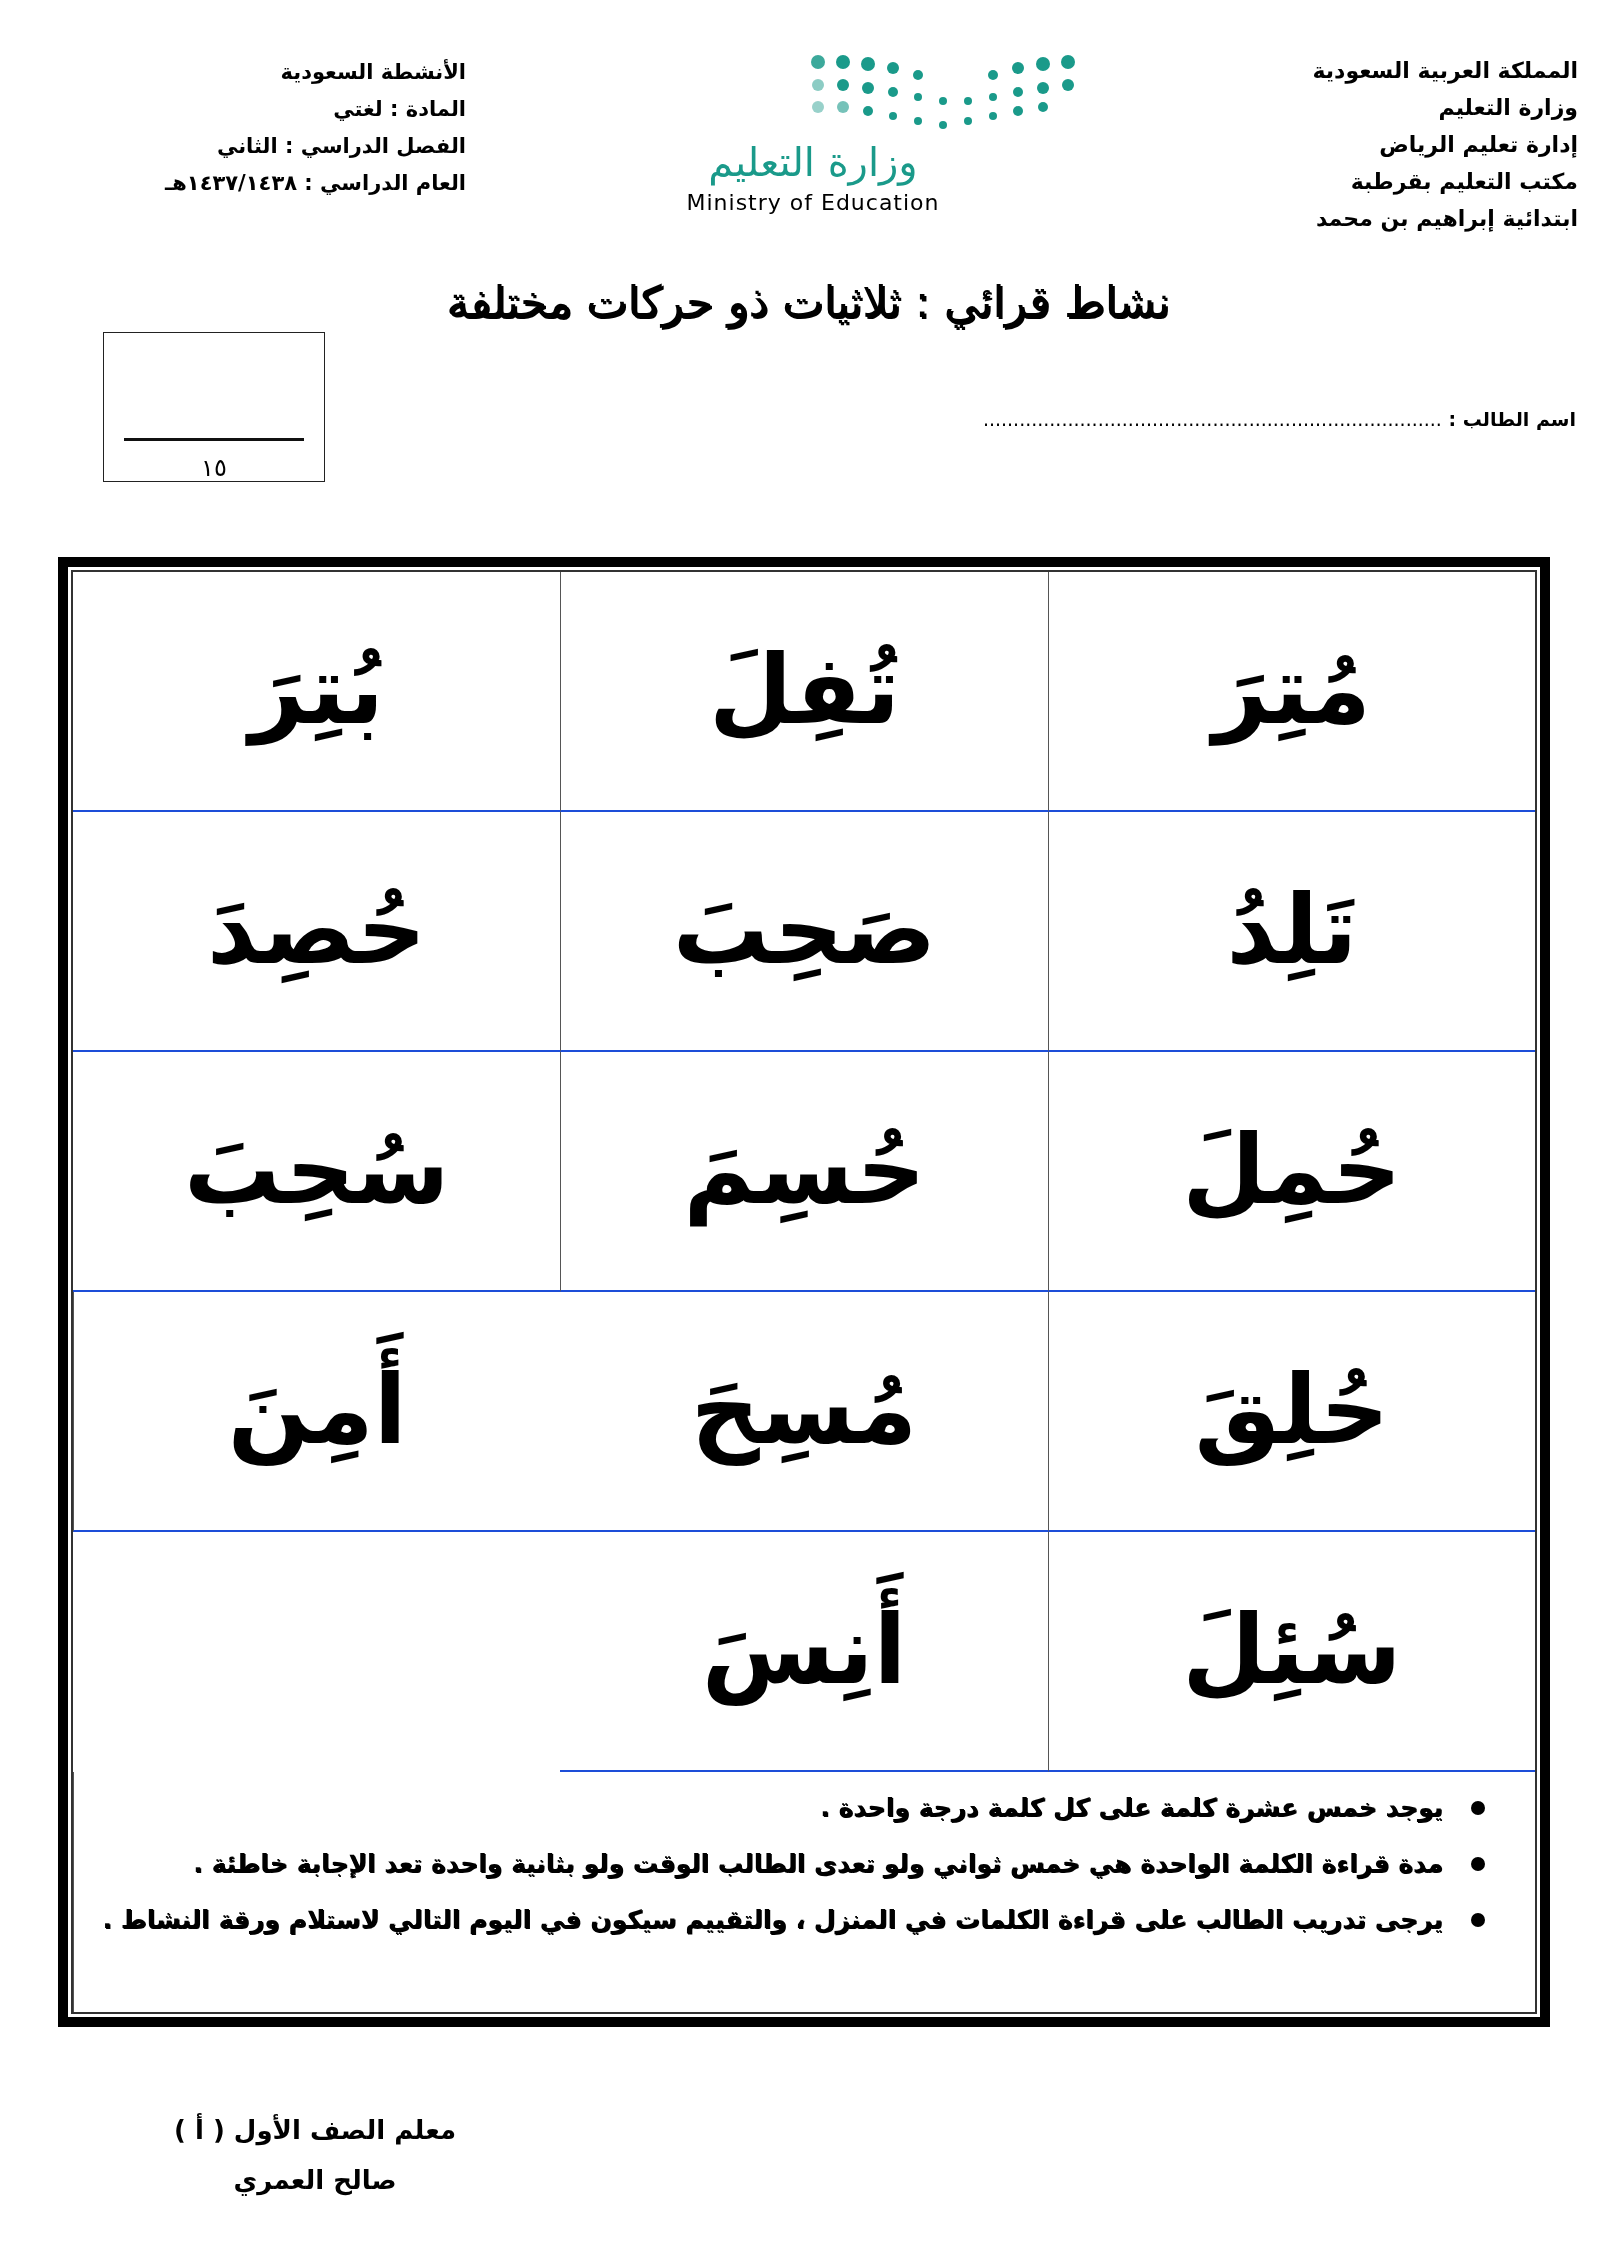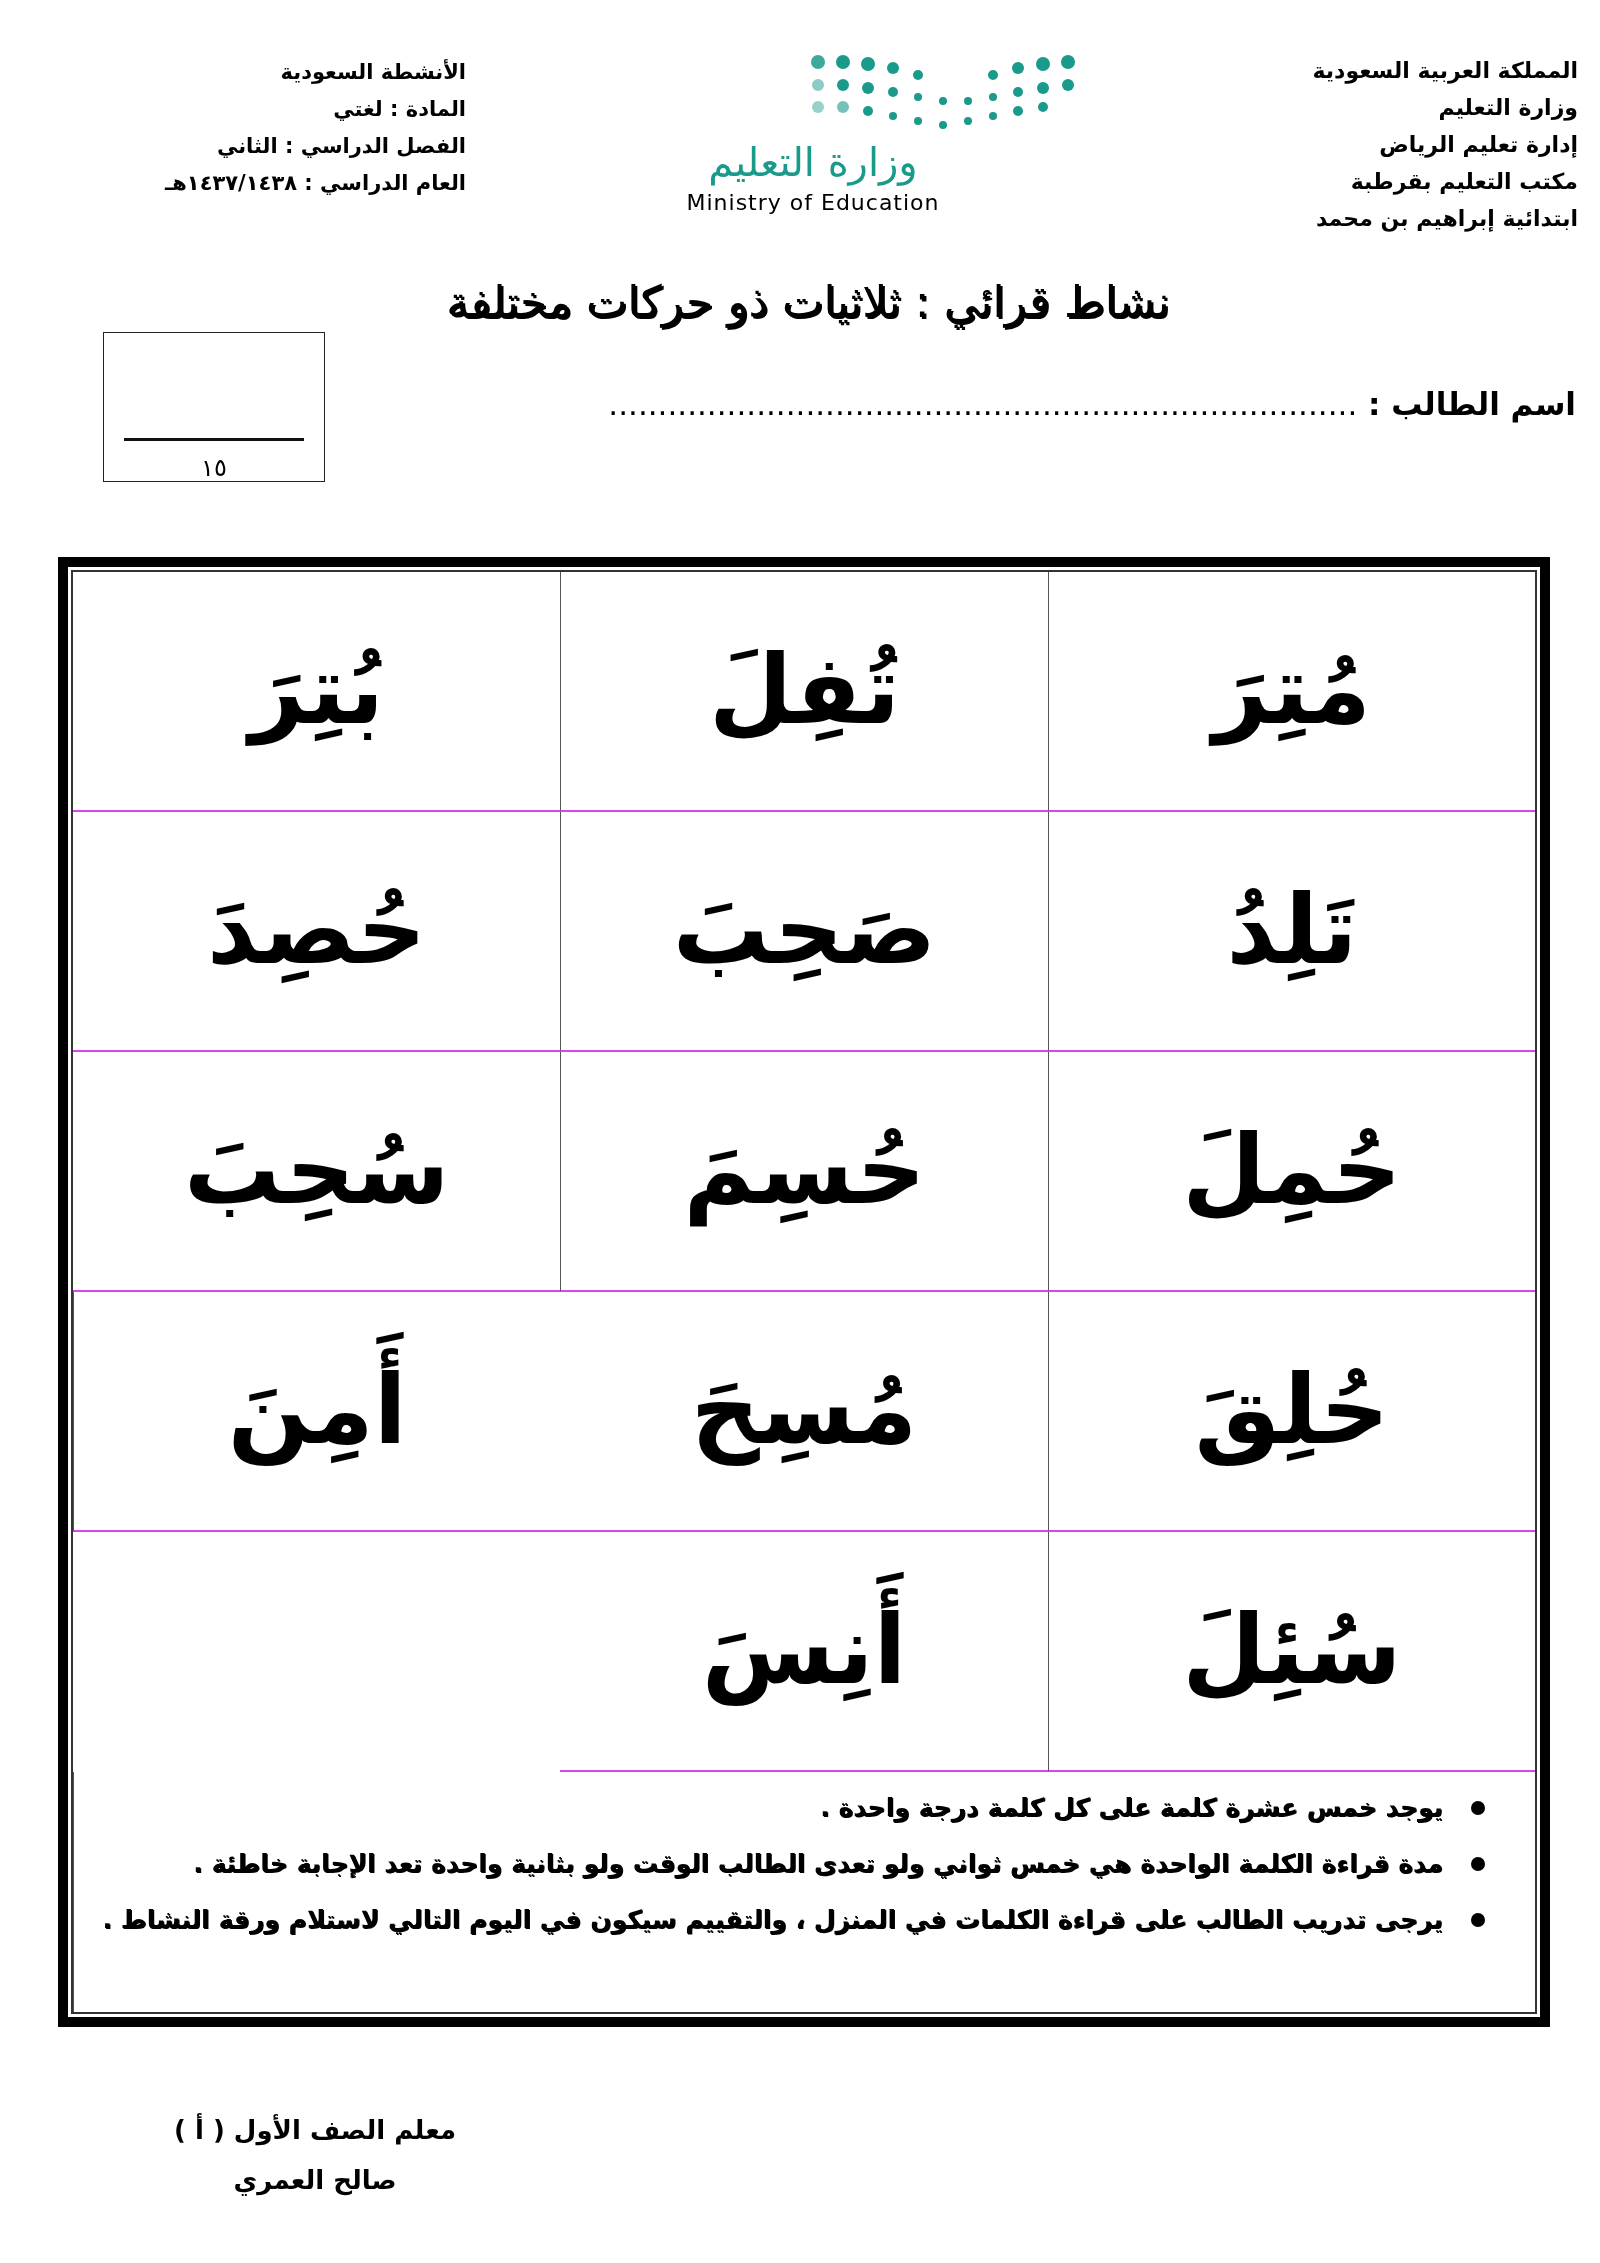--- a/index.html
+++ b/index.html
@@ -37,38 +37,38 @@
     border: 1.5px solid #222; box-sizing: border-box;
   }
   .score-line {
     position: absolute; left: 20px; top: 105px; width: 180px; height: 3px; background: #111;
   }
   .score-total {
     position: absolute; left: 0; top: 120px; width: 100%; text-align: center;
     font-size: 24px; line-height: 30px;
   }
   .student {
-    left: 860px; top: 386px; width: 716px; direction: rtl; text-align: right;
-    font-weight: bold; font-size: 31px; white-space: nowrap;
+    left: 860px; top: 408px; width: 716px; direction: rtl; text-align: right;
+    font-weight: bold; font-size: 19px; white-space: nowrap;
   }
   .student .dots { font-weight: normal; letter-spacing: 0px; }
   .table-outer {
     left: 58px; top: 557px; width: 1492px; height: 1470px;
     border: 10px solid #000; box-sizing: border-box;
   }
   .table-inner {
     position: absolute; left: 3px; top: 3px; right: 3px; bottom: 3px;
     border: 2px solid #333; box-sizing: border-box;
     display: grid;
     grid-template-columns: 1fr 1fr 1fr;
     grid-template-rows: 240px 240px 240px 240px 240px 1fr;
     direction: rtl;
   }
   .cell {
-    border-left: 1px solid #555; border-bottom: 2px solid #d946ef;
+    border-left: 1px solid #555; border-bottom: 2px solid #1d4ed8;
     display: flex; align-items: center; justify-content: center;
     font-weight: bold; font-size: 96px; line-height: 1.6;
     font-family: "DejaVu Sans", sans-serif;
   }
   .cell.last-col { border-left: none; }
   .notes {
     grid-column: 1 / span 3; border-bottom: none;
     padding: 8px 50px 0 40px; direction: rtl;
   }
   .notes ul { margin: 0; padding: 0 42px 0 0; list-style: none; }

